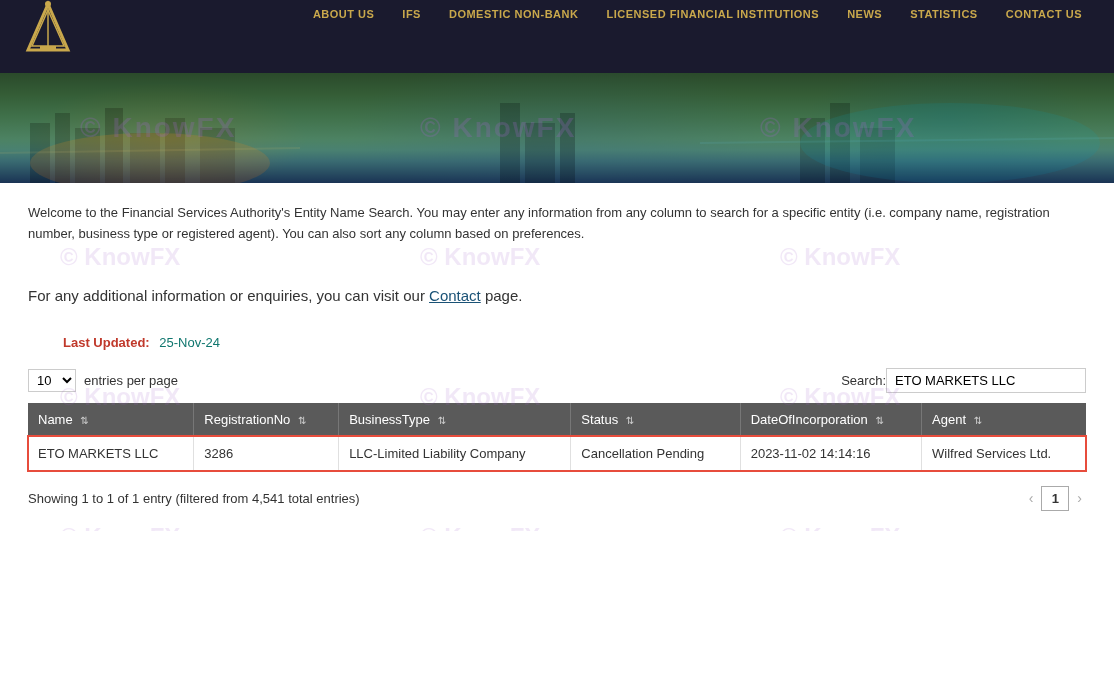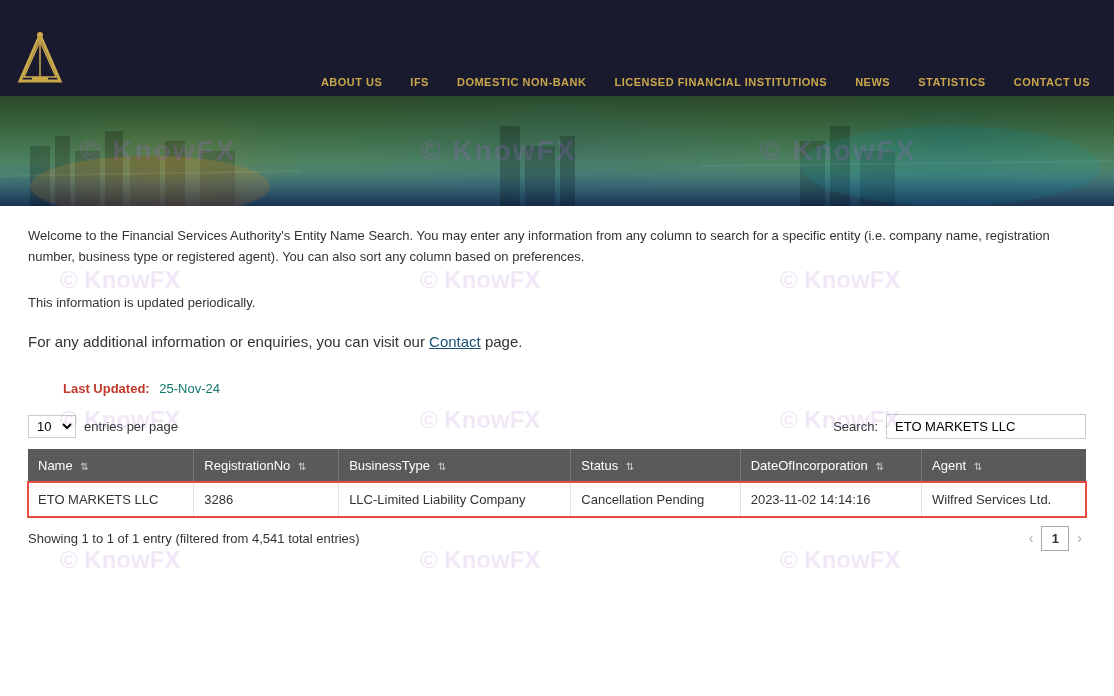--- a/index.html
+++ b/index.html
@@ -2,23 +2,23 @@
 <html><head>
   <meta charset="utf-8">
   <style>
     * { margin: 0; padding: 0; box-sizing: border-box; }
     body { font-family: Arial, sans-serif; font-size: 13px; color: #333; background: #fff; width: 1114px; }
 
     
     .navbar {
       background: #1a1a2e;
       display: flex;
-      align-items: flex-end;
-      height: 96px;
-      padding: 0 10px;
+      align-items: flex-start;
+      height: 73px;
+      padding: 0 18px;
       gap: 0;
     }
     .navbar-logo {
       width: 70px;
       height: 65px;
       flex-shrink: 0;
       margin-right: 10px;
     }
     .nav-links {
       display: flex;
@@ -132,41 +132,40 @@
       border: 1px solid #ccc;
       padding: 2px 4px;
       font-size: 13px;
       background: #fff;
       cursor: pointer;
       width: 48px;
     }
     .search-right {
       display: flex;
       align-items: center;
-      gap: 8px;
       font-size: 13px;
     }
     .search-label {
       font-size: 13px;
       color: #333;
     }
     .search-input {
       border: 1px solid #ccc;
       padding: 4px 8px;
       font-size: 13px;
       width: 200px;
       outline: none;
     }
 
     
     .data-table {
       width: 100%;
       border-collapse: collapse;
       font-size: 13px;
-      margin-bottom: 8px;
+      margin-bottom: 14px;
     }
     .data-table thead tr {
       background: #5a5a5a;
       color: #fff;
     }
     .data-table thead th {
       padding: 9px 10px;
       text-align: left;
       font-weight: normal;
       font-size: 13px;
@@ -339,21 +338,20 @@
     <span class="page-wm page-wm-4">© KnowFX</span>
     <span class="page-wm page-wm-5">© KnowFX</span>
     <span class="page-wm page-wm-6">© KnowFX</span>
     <span class="page-wm page-wm-7">© KnowFX</span>
     <span class="page-wm page-wm-8">© KnowFX</span>
     <span class="page-wm page-wm-9">© KnowFX</span>
   </div>
 
   <p class="intro-text">Welcome to the Financial Services Authority's Entity Name Search. You may enter any information from any column to search for a specific entity (i.e. company name, registration number, business type or registered agent). You can also sort any column based on preferences.</p>
   <br>
-  <p class="updated-text">This information is updated periodically.</p>
   <br>
   <p class="contact-line">
     <span>For any additional information or enquiries, you can visit our </span><a class="contact-link">Contact</a><span> page.</span>
   </p>
   <br>
 
   
   <div class="last-updated-section">
     <span class="last-updated-label">Last Updated:</span>
     <span class="last-updated-value">25-Nov-24</span>

